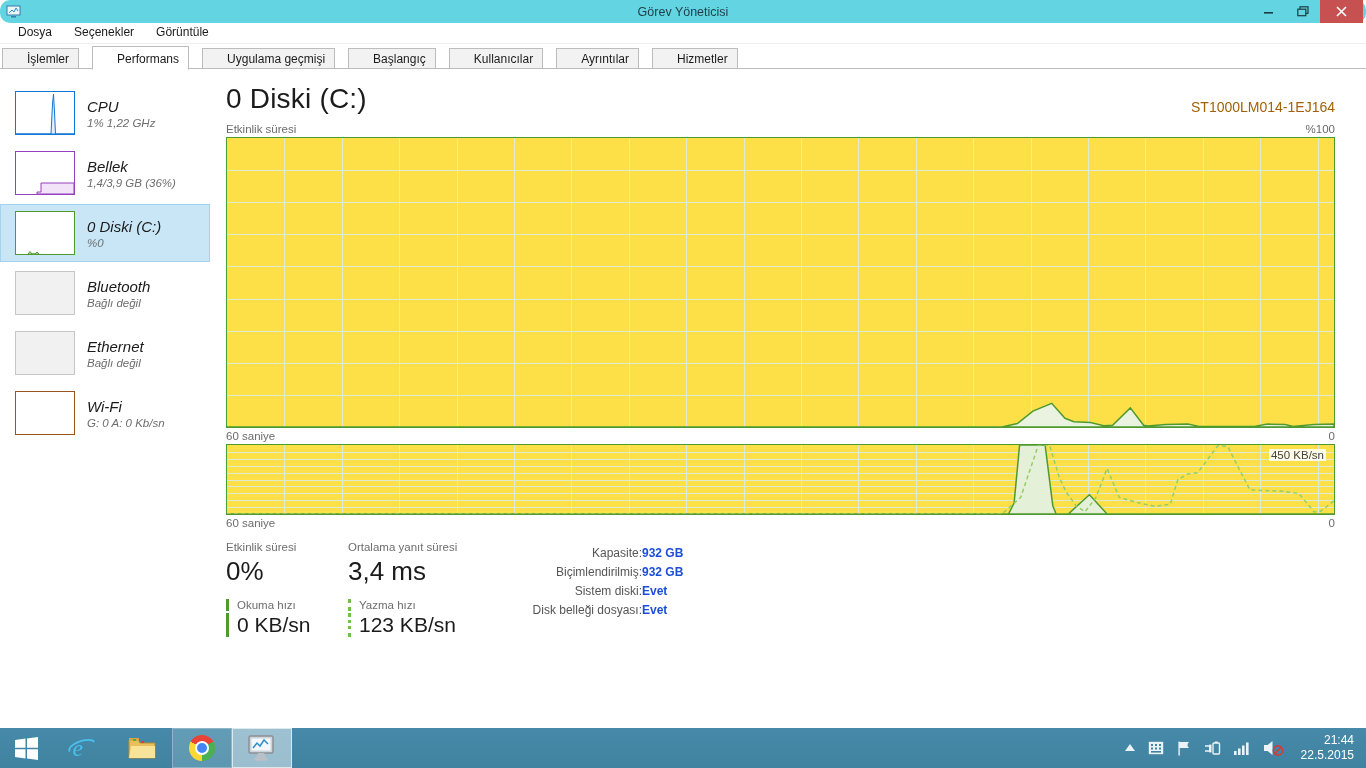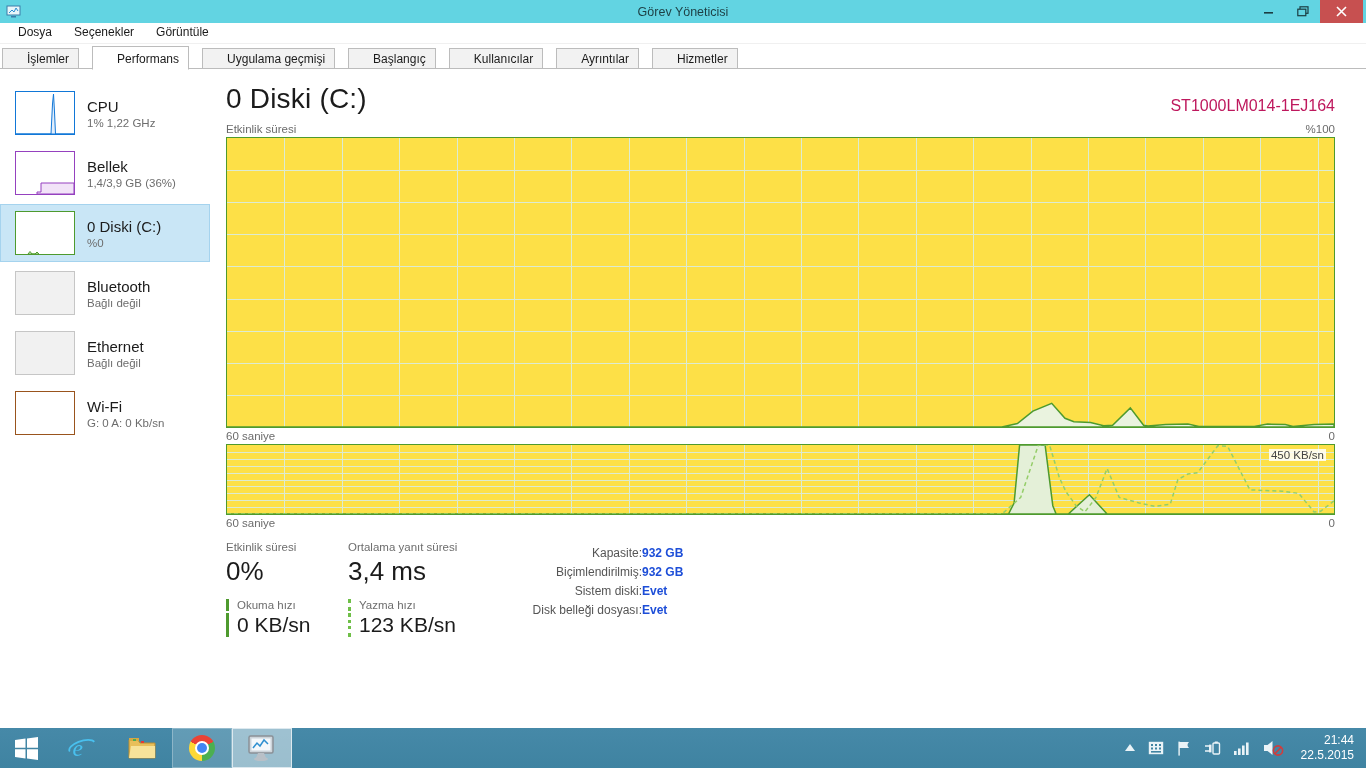--- a/index.html
+++ b/index.html
@@ -1,21 +1,21 @@
 <!DOCTYPE html>
 <html><head>
 <meta charset="utf-8">
 <style>
   * { margin:0; padding:0; box-sizing:border-box; }
   html,body { width:1366px; height:768px; overflow:hidden; background:#fff;
               font-family:"Liberation Sans", sans-serif; }
   .screen { width:1366px; height:768px; position:relative; background:#fff; }
 
   
-  .titlebar { height:23px; background:#62d4e2; display:flex; align-items:center; position:relative; }
+  .titlebar { height:23px; background:#62d4e2; display:flex; align-items:center; position:relative;border-radius:10px; }
   .titlebar .appicon { margin-left:6px; width:15px; height:14px; }
   .titlebar .title { position:absolute; left:0; right:0; text-align:center; font-size:12.5px; color:#1d3f44; }
   .win-controls { margin-left:auto; display:flex; height:23px; align-items:stretch; z-index:2; }
   .win-btn { width:34px; display:flex; align-items:center; justify-content:center; font-size:12px; color:#1b3d42; cursor:default; }
   .win-btn svg { display:block; }
   .win-btn.close { width:43px; background:#c75050; color:#fff; margin-right:3px; }
 
   
   .menubar { height:21px; background:#fff; display:flex; padding-left:8px; gap:2px;
              border-bottom:1px solid #f0f0f0; }
@@ -24,37 +24,37 @@
   
   .tabbar { height:25px; display:flex; align-items:flex-end; padding-left:2px; position:relative; }
   .tabbar::after { content:""; position:absolute; left:0; right:0; bottom:0; height:1px; background:#bcbcbc; }
   .tab { font-size:12px; color:#1b1b1b; background:#f2f2f2; border:1px solid #bcbcbc; border-bottom:none;
          padding:3px 9px 4px 24px; margin-right:13px; position:relative; height:21px; white-space:nowrap; }
   .tab.active { background:#fff; height:24px; padding-top:5px; z-index:3; border-bottom:1px solid #fff; margin-bottom:-1px; }
 
   
   .content { display:flex; height:617px; }
   .sidebar { width:226px; padding-top:15px; flex:none; }
-  .side-item { display:flex; align-items:center; height:58px; margin-bottom:2px; padding-left:14px; border:1px solid transparent; }
+  .side-item { display:flex; align-items:center; height:58px; margin-bottom:2px; padding-left:14px; border:1px solid transparent;font-style:italic; }
   .side-item.selected { background:#c9e6f6; border:1px solid #a5d3ee; width:210px; }
   .thumb { width:60px; height:44px; background:#fff; border:1px solid #999; flex:none; }
   .thumb svg { display:block; width:100%; height:100%; }
   .thumb.cpu { border-color:#1177d7; }
   .thumb.mem { border-color:#9541bf; }
   .thumb.disk { border-color:#4e9a2e; }
   .thumb.wifi { border-color:#99541d; }
   .thumb.gray { border-color:#c6c6c6; background:#f1f1f1; }
   .side-text { margin-left:12px; }
   .side-title { font-size:15px; color:#1b1b1b; }
   .side-sub { font-size:11.5px; color:#6d6d6d; margin-top:2px; }
 
   .main { width:1132px; padding-top:14px; }
   .main-header { display:flex; align-items:flex-end; width:1109px; }
   .page-title { font-size:28px; font-weight:300; color:#1b1b1b; letter-spacing:0.2px; }
-  .device-model { margin-left:auto; font-size:16px; color:#be185d; }
+  .device-model { margin-left:auto; font-size:14px; color:#a16207; }
   .chart-label-row { display:flex; width:1109px; font-size:11.5px; color:#6b6b6b; margin-top:8px; margin-bottom:2px; }
   .chart-label-row .right { margin-left:auto; }
   .chart-frame { width:1109px; border:1px solid #4e9a2e; background:#fde047; position:relative; }
   .chart-frame.h1 { height:291px; }
   .chart-frame.h2 { height:71px; }
   .chart-canvas { position:absolute; inset:0; }
   .scale-label { position:absolute; top:4px; right:8px; font-size:11.5px; color:#444;
                  background:rgba(255,255,255,0.85); padding:0 2px; z-index:2; }
   .x-row { display:flex; width:1109px; font-size:11.5px; color:#6b6b6b; margin-top:2px; margin-bottom:2px; }
   .x-row .right { margin-left:auto; }

